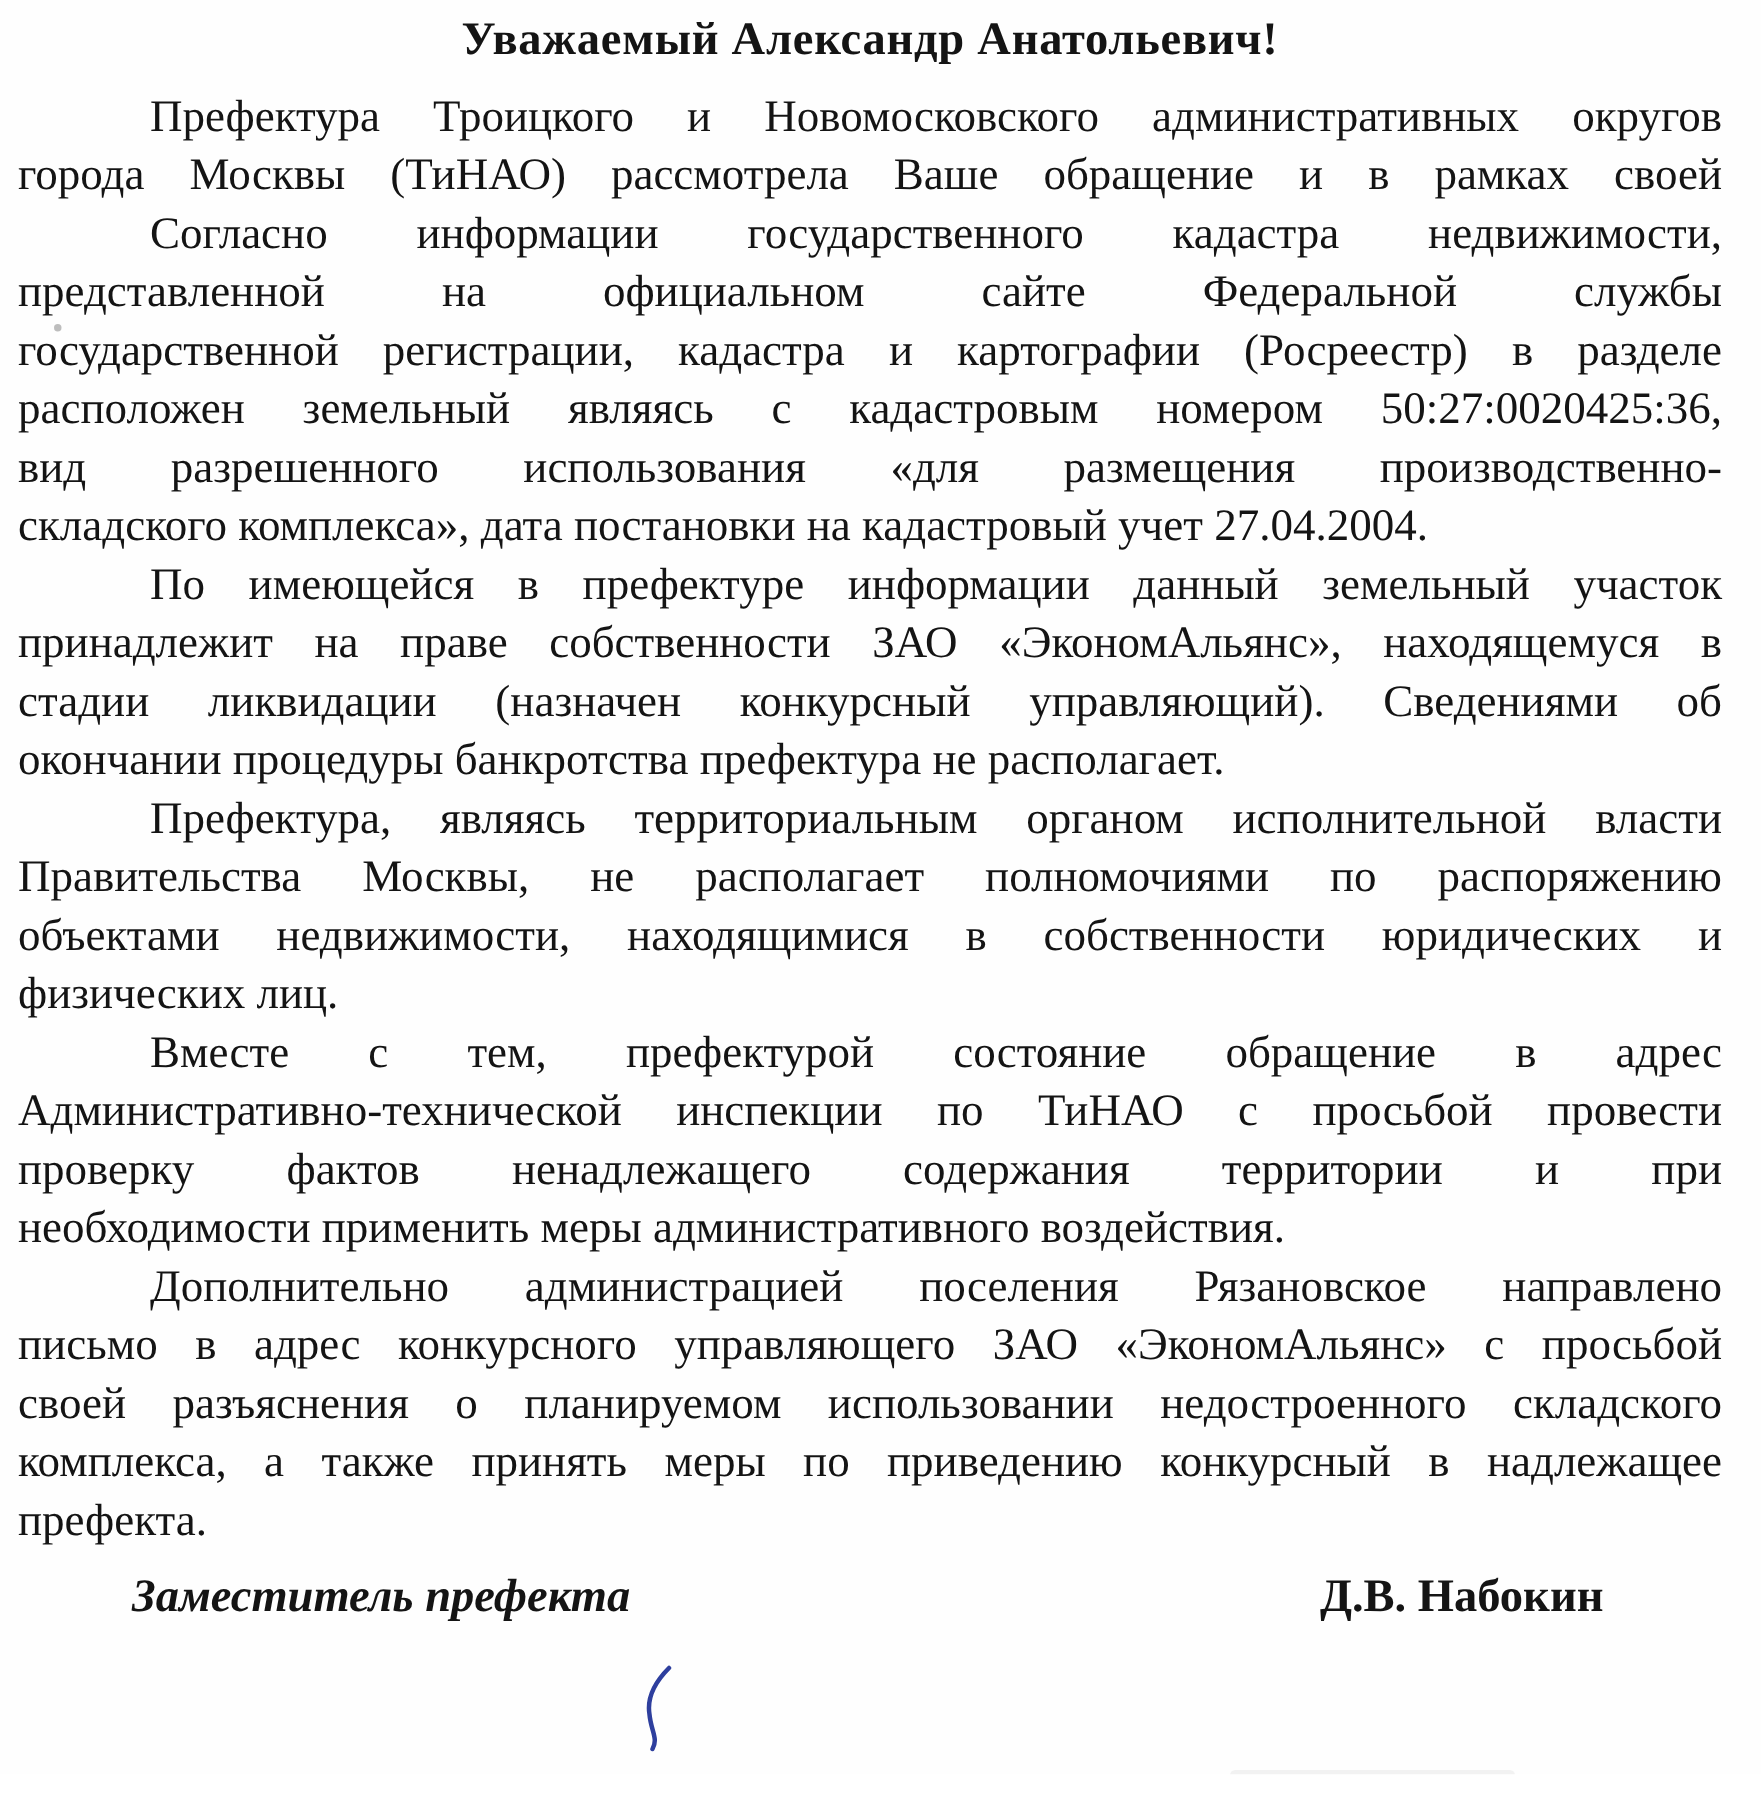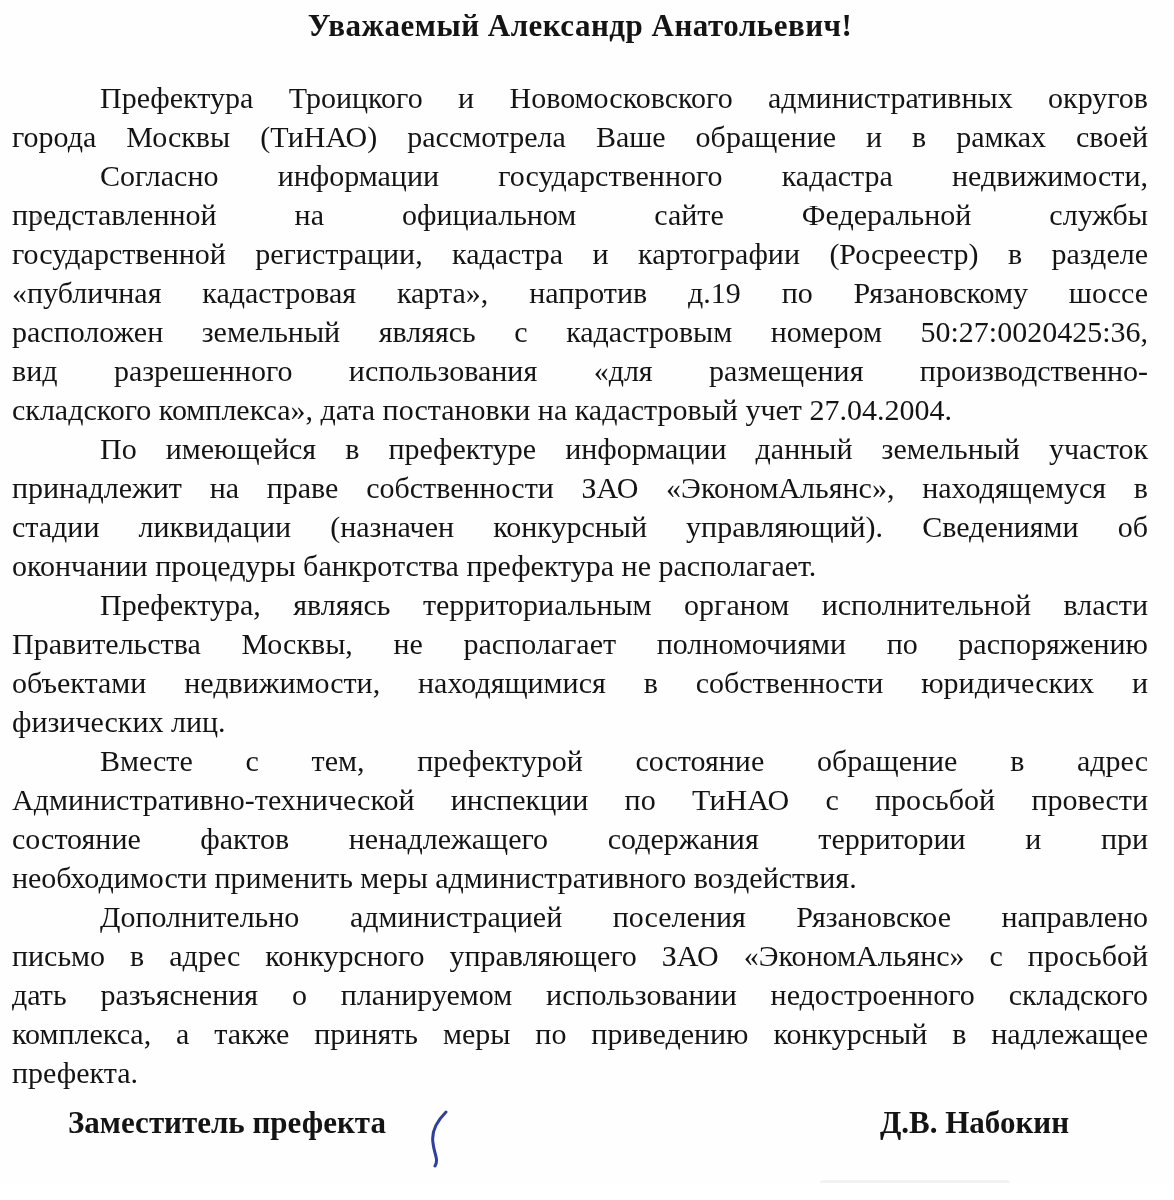--- a/index.html
+++ b/index.html
@@ -19,21 +19,21 @@
     padding: 6px 26px 0 12px;
   }
   .salutation {
     text-align: center;
     font-weight: bold;
     font-size: 31px;
     line-height: 40px;
     letter-spacing: 0.5px;
   }
   .body-block {
-    margin-top: 32px;
+    margin-top: 12px;
   }
   .line {
     font-size: 30px;
     line-height: 39px;
     text-align: justify;
     text-align-last: justify;
     white-space: normal;
   }
   .line.first {
     text-indent: 88px;
@@ -44,21 +44,22 @@
   .sig-row {
     margin-top: 11px;
     display: flex;
     justify-content: space-between;
     align-items: baseline;
     font-weight: bold;
     font-size: 31px;
     line-height: 39px;
   }
   .sig-title {
-    margin-left: 56px;
+    margin-left: 76px;
+    font-style: italic;
   }
   .sig-name {
     margin-right: 79px;
   }
   .pen-stroke {
     position: absolute;
     left: 426px;
     top: 1110px;
     width: 26px;
     height: 58px;
@@ -96,21 +97,20 @@
 
     <div>
       <div class="line first">Префектура Троицкого и Новомосковского административных округов</div>
       <div class="line">города Москвы (ТиНАО) рассмотрела Ваше обращение и в рамках своей</div>
     </div>
 
     <div>
       <div class="line first">Согласно информации государственного кадастра недвижимости,</div>
       <div class="line">представленной на официальном сайте Федеральной службы</div>
       <div class="line">государственной регистрации, кадастра и картографии (Росреестр) в разделе</div>
-      <div class="line">«публичная кадастровая карта», напротив д.19 по Рязановскому шоссе</div>
       <div class="line">расположен земельный являясь с кадастровым номером 50:27:0020425:36,</div>
       <div class="line">вид разрешенного использования «для размещения производственно-</div>
       <div class="line end">складского комплекса», дата постановки на кадастровый учет 27.04.2004.</div>
     </div>
 
     <div>
       <div class="line first">По имеющейся в префектуре информации данный земельный участок</div>
       <div class="line">принадлежит на праве собственности ЗАО «ЭкономАльянс», находящемуся в</div>
       <div class="line">стадии ликвидации (назначен конкурсный управляющий). Сведениями об</div>
       <div class="line end">окончании процедуры банкротства префектура не располагает.</div>
@@ -119,28 +119,28 @@
     <div>
       <div class="line first">Префектура, являясь территориальным органом исполнительной власти</div>
       <div class="line">Правительства Москвы, не располагает полномочиями по распоряжению</div>
       <div class="line">объектами недвижимости, находящимися в собственности юридических и</div>
       <div class="line end">физических лиц.</div>
     </div>
 
     <div>
       <div class="line first">Вместе с тем, префектурой состояние обращение в адрес</div>
       <div class="line">Административно-технической инспекции по ТиНАО с просьбой провести</div>
-      <div class="line">состояние фактов ненадлежащего содержания территории и при</div>
+      <div class="line">проверку фактов ненадлежащего содержания территории и при</div>
       <div class="line end">необходимости применить меры административного воздействия.</div>
     </div>
 
     <div>
       <div class="line first">Дополнительно администрацией поселения Рязановское направлено</div>
       <div class="line">письмо в адрес конкурсного управляющего ЗАО «ЭкономАльянс» с просьбой</div>
-      <div class="line">дать разъяснения о планируемом использовании недостроенного складского</div>
+      <div class="line">своей разъяснения о планируемом использовании недостроенного складского</div>
       <div class="line">комплекса, а также принять меры по приведению конкурсный в надлежащее</div>
       <div class="line end">префекта.</div>
     </div>
 
   </div>
 
   <div class="sig-row">
     <span class="sig-title">Заместитель префекта</span>
     <span class="sig-name">Д.В. Набокин</span>
   </div>

